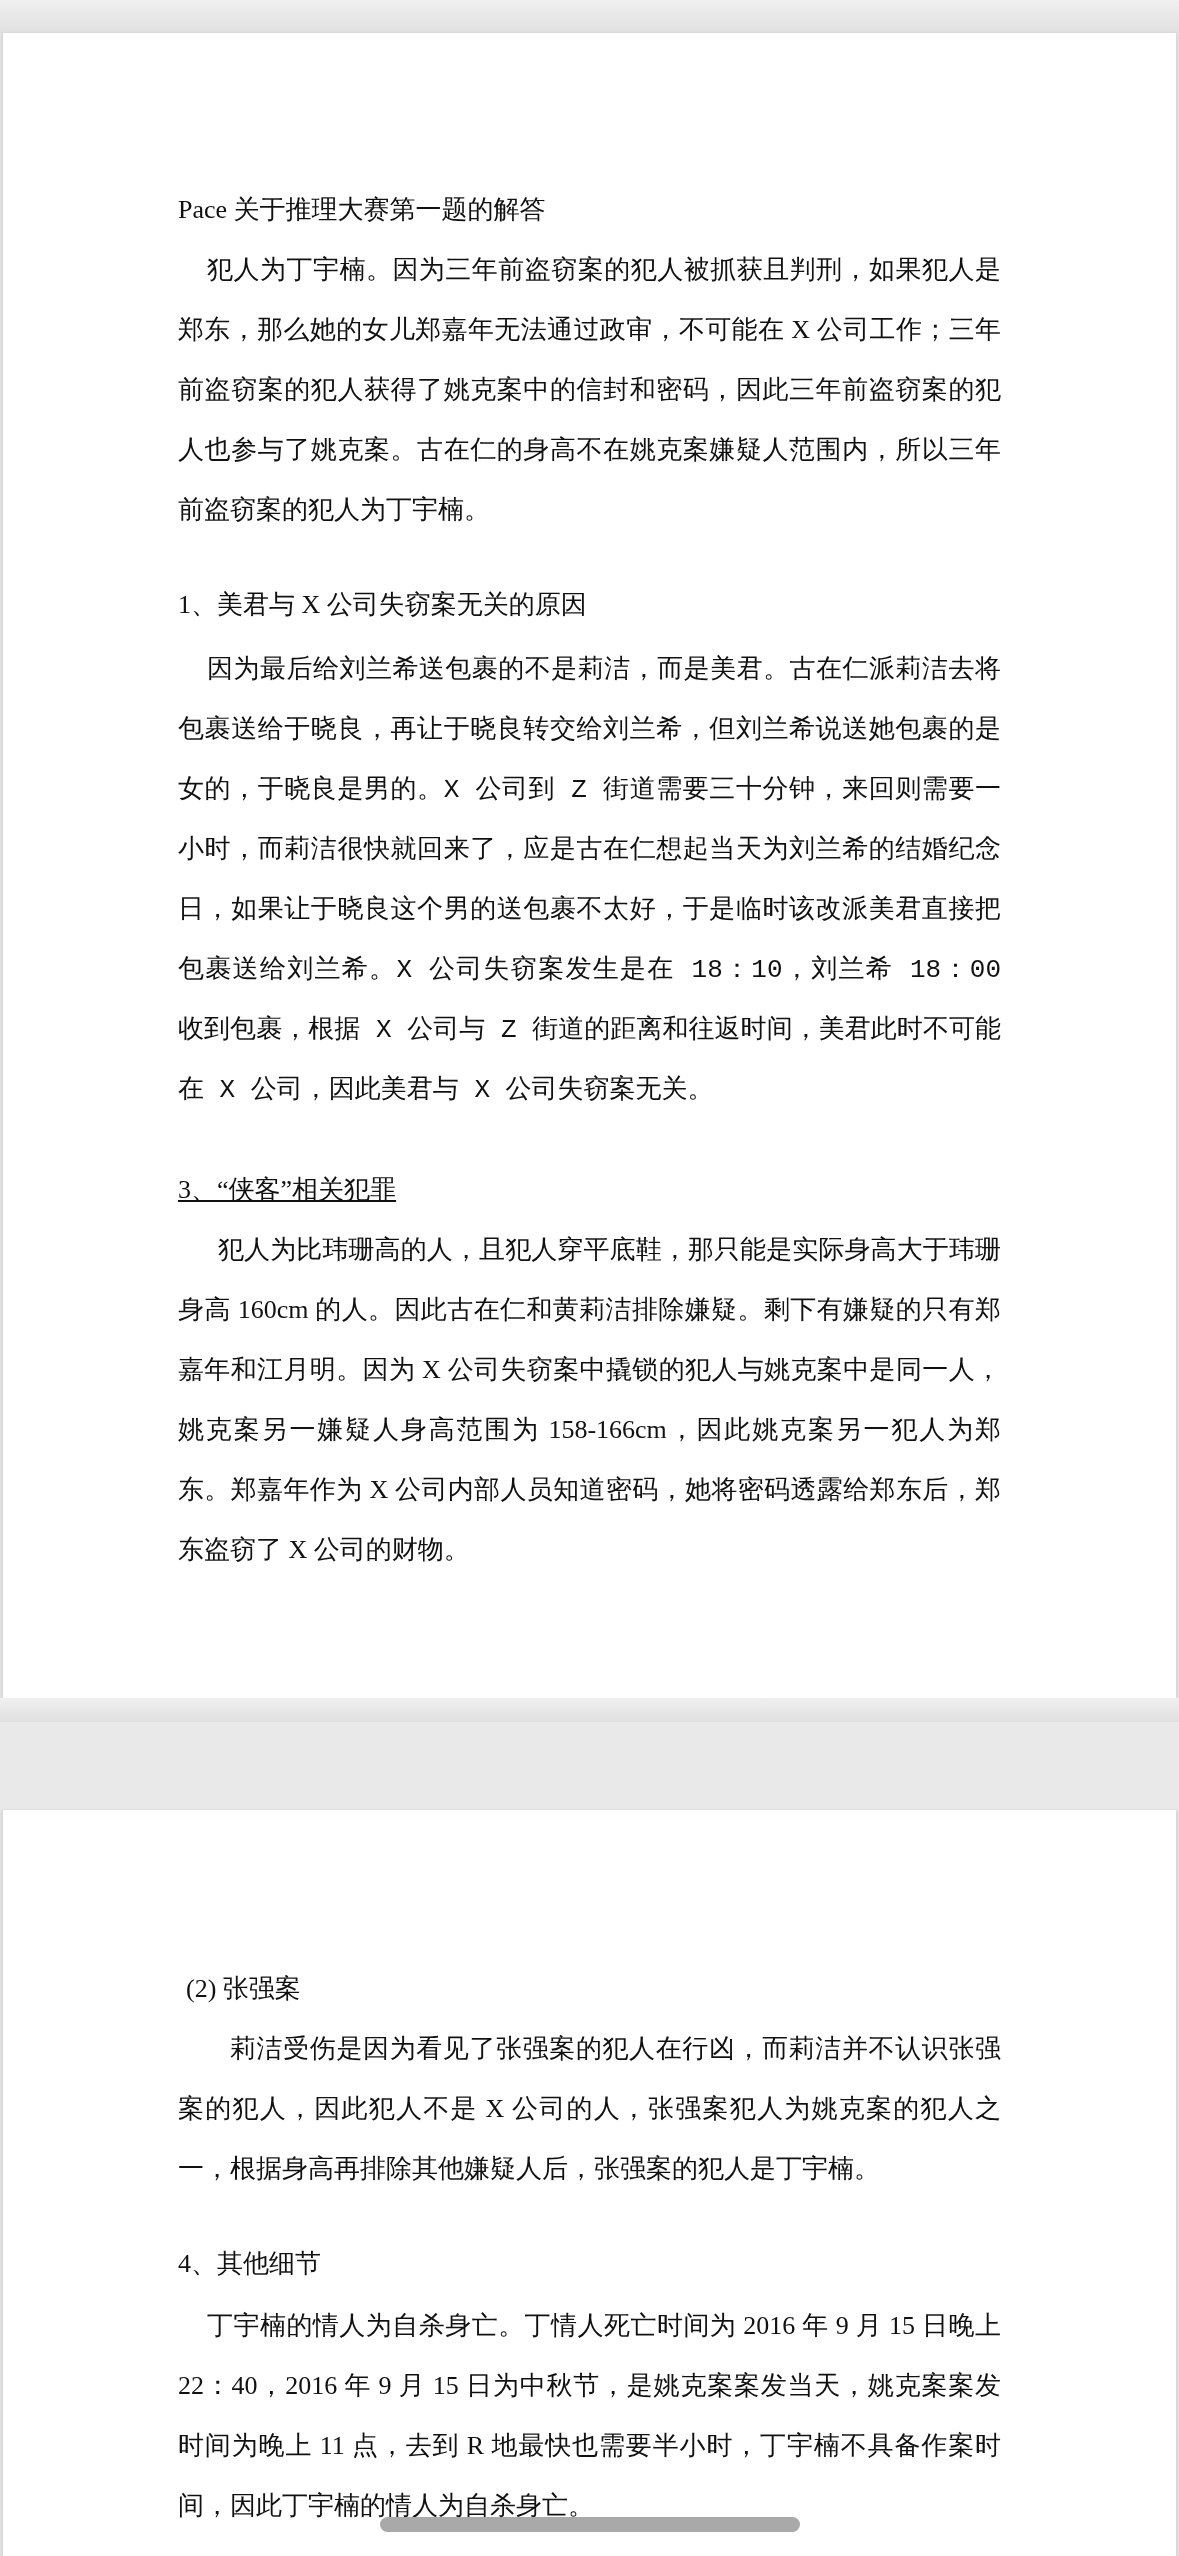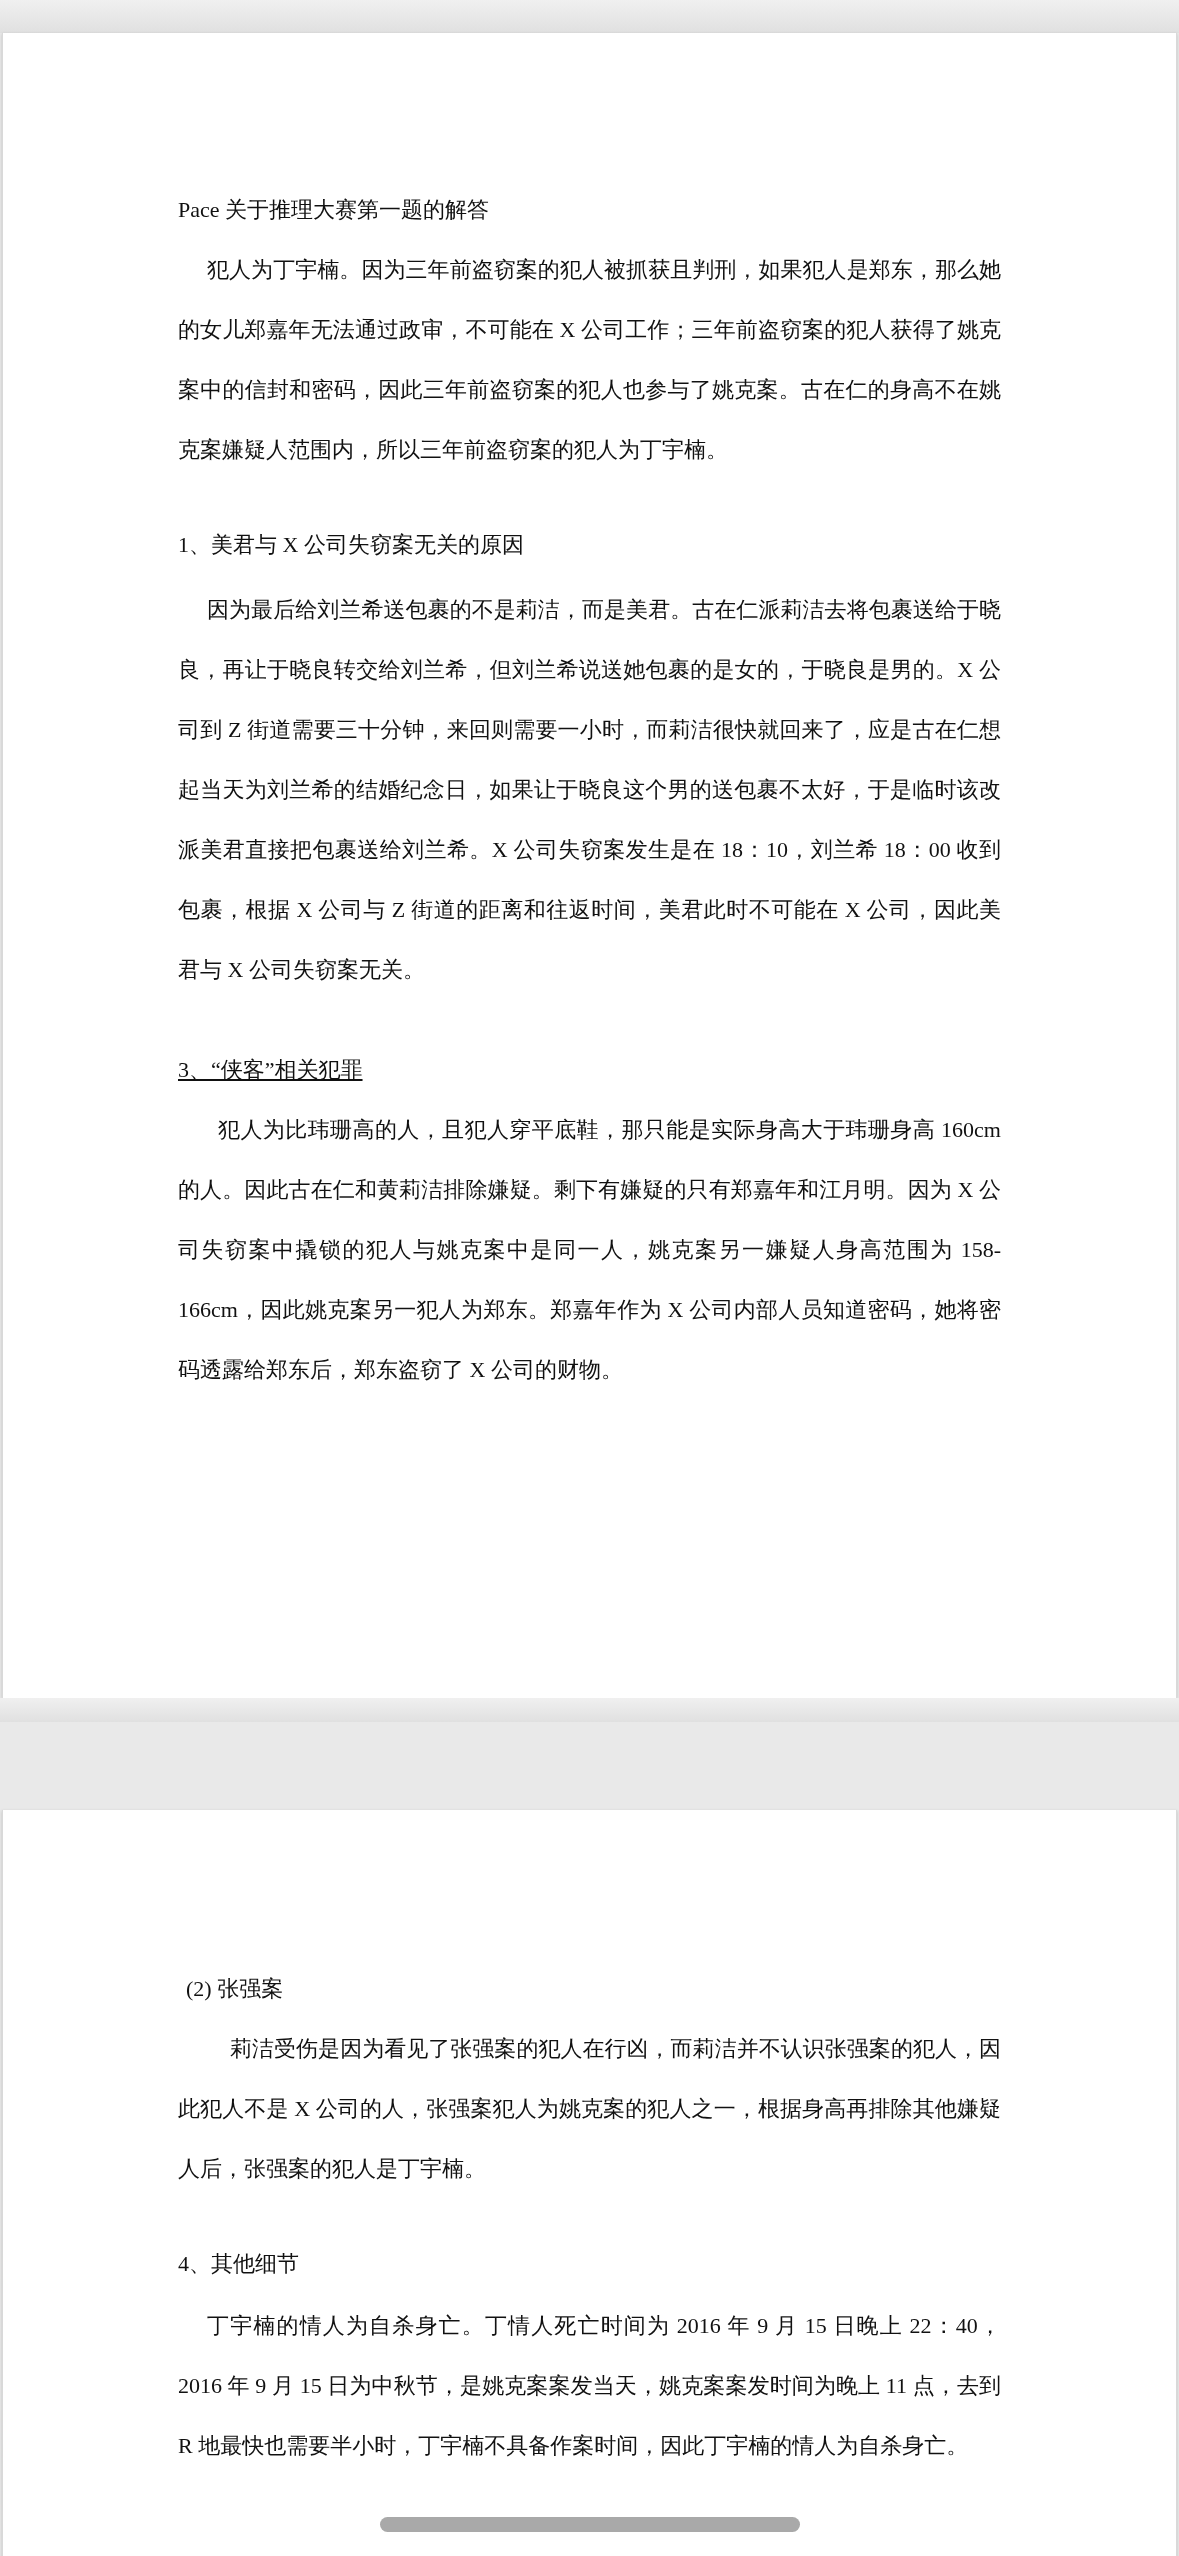--- a/index.html
+++ b/index.html
@@ -26,31 +26,31 @@
     background: #ffffff;
     border-left: 1px solid #d9d9d9;
     border-right: 1px solid #d9d9d9;
     box-sizing: border-box;
     box-shadow: 0 1px 3px rgba(0,0,0,0.18);
   }
   .page-1 { top: 33px; height: 1665px; padding: 147px 175px 0 175px; }
   .page-2 { top: 1810px; height: 834px; padding: 149px 175px 0 175px; }
   .doc-title, .sec-heading, .sub-heading, .para {
     margin: 0;
-    font-size: 22px;
+    font-size: 26px;
     line-height: 60px;
     font-weight: normal;
   }
   .para { text-align: justify; }
   .sub-heading { padding-left: 8px; }
   .mt38 { margin-top: 38px; }
   .mt35 { margin-top: 35px; }
   .mt40 { margin-top: 40px; text-decoration: underline; }
   .mt3  { margin-top: 3px; }
-  .mt5  { margin-top: 5px; }
+  .mt5  { margin-top: 5px; font-family: Liberation Mono, monospace; }
   .mt2  { margin-top: 2px; }
   .indent-1  { text-indent: 29px; }
   .indent-15 { text-indent: 40px; }
   .indent-2  { text-indent: 52px; }
   .home-indicator {
     position: absolute;
     left: 50%; bottom: 24px;
     transform: translateX(-50%);
     width: 420px; height: 15px;
     border-radius: 8px;

